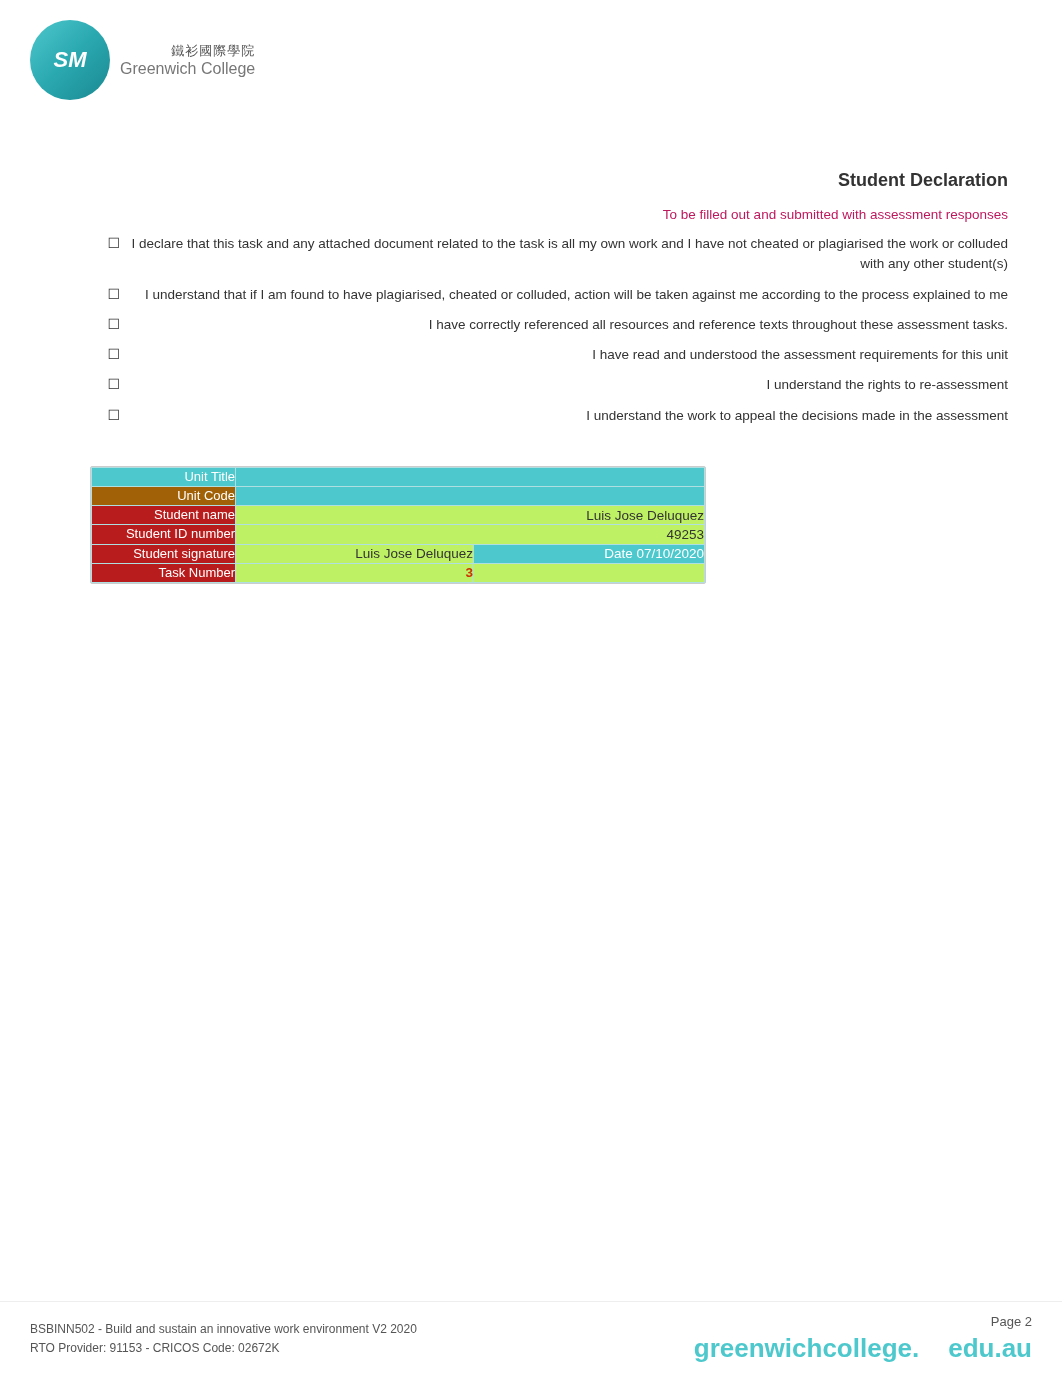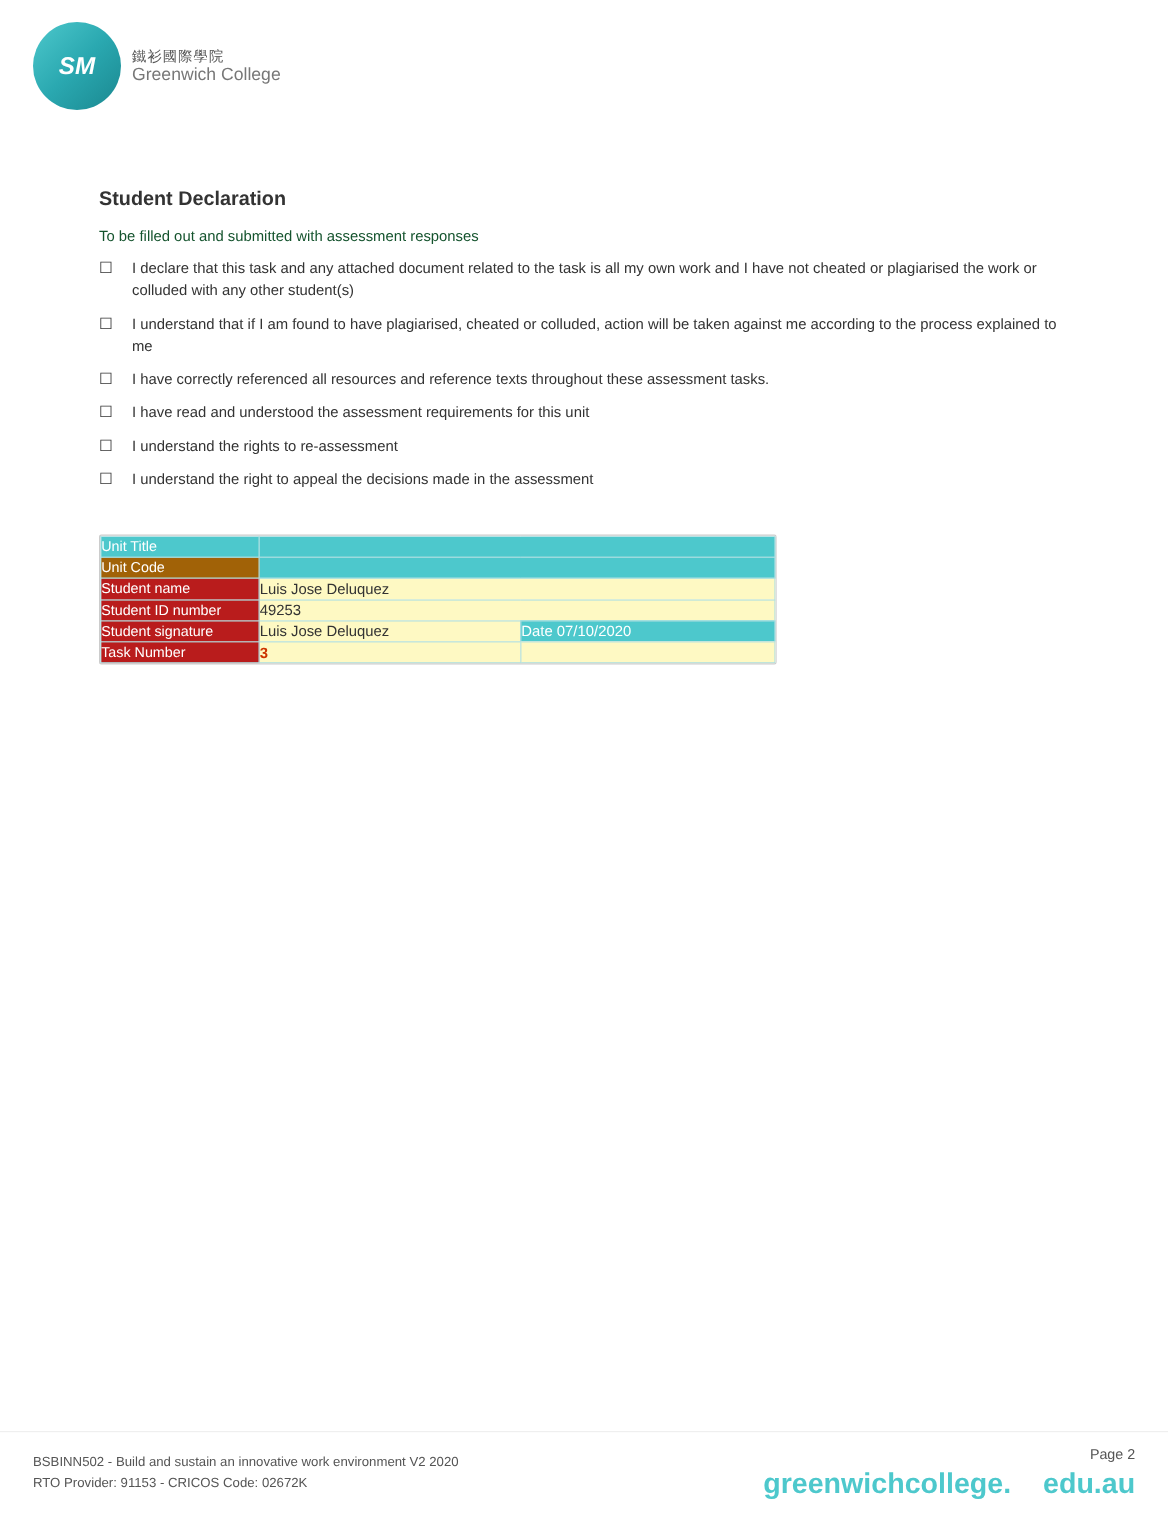--- a/index.html
+++ b/index.html
@@ -11,20 +11,21 @@
       width: 1062px;
       min-height: 1376px;
       position: relative;
     }
 
     
     .header {
       padding: 20px 30px 10px 30px;
       display: flex;
       align-items: center;
+      text-align: right;
     }
     .logo-area {
       display: flex;
       align-items: center;
     }
     .logo-circle {
       width: 80px;
       height: 80px;
       border-radius: 50%;
       background: linear-gradient(135deg, #4dc8cc 0%, #2aa8b0 50%, #1a8890 100%);
@@ -51,34 +52,35 @@
       color: #555;
       letter-spacing: 1px;
     }
     .logo-text-sub {
       font-size: 16px;
       color: #777;
     }
 
     
     .main-content {
-      padding: 60px 100px 40px 90px;
+      padding: 60px 54px 40px 90px;
+      text-align: right;
     }
 
     
     .section-title {
       font-size: 18px;
       font-weight: bold;
       color: #333;
       margin-bottom: 16px;
     }
 
     .instructions-text {
       font-size: 13.5px;
-      color: #14532d;
+      color: #be185d;
       margin-bottom: 12px;
     }
 
     .declaration-item {
       display: flex;
       align-items: flex-start;
       margin-bottom: 10px;
       font-size: 13.5px;
       color: #333;
     }
@@ -117,21 +119,21 @@
       background-color: #b91c1c;
       color: white;
       font-size: 13px;
       font-weight: normal;
       padding: 8px 12px;
       width: 160px;
       line-height: 1.4;
     }
 
     .value-cell {
-      background-color: #fef9c3;
+      background-color: #bef264;
       padding: 8px 12px;
       font-size: 13.5px;
       color: #333;
     }
 
     .unit-title-row td {
       background-color: #4dc8cc;
     }
 
     .unit-code-row td {
@@ -225,21 +227,21 @@
       <span class="declaration-text">I have read and understood the assessment requirements for this unit</span>
     </div>
 
     <div class="declaration-item">
       <span class="checkbox-sym">☐</span>
       <span class="declaration-text">I understand the rights to re-assessment</span>
     </div>
 
     <div class="declaration-item">
       <span class="checkbox-sym">☐</span>
-      <span class="declaration-text">I understand the right to appeal the decisions made in the assessment</span>
+      <span class="declaration-text">I understand the work to appeal the decisions made in the assessment</span>
     </div>
   </div>
 
   <div class="form-table-wrapper">
     <table class="form-table">
 
       <tbody>
           <tr class="unit-title-row">
         <td class="label-cell">Unit Title</td>
         <td style="background-color:#4dc8cc; padding:8px 12px;" colspan="2"></td>

